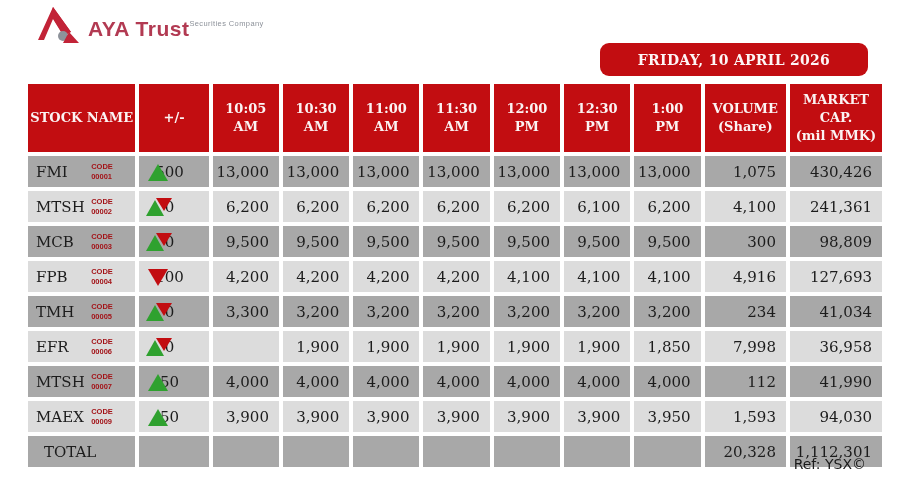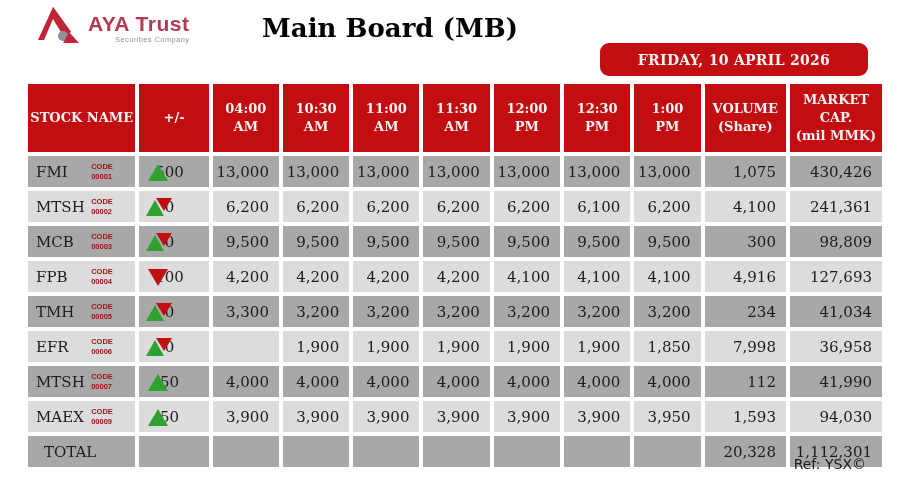--- a/index.html
+++ b/index.html
@@ -1,21 +1,21 @@
 <!DOCTYPE html>
 <html><head>
 <meta charset="utf-8">
 <style>
   html,body{margin:0;padding:0;background:#fff;}
   .page{position:relative;width:910px;height:482px;background:#ffffff;overflow:hidden;
         font-family:"Liberation Serif",serif;}
 
   
   .logo{position:absolute;left:38px;top:6px;display:flex;align-items:center;gap:6px;}
-  .logo-text{display:flex;flex-direction:column;line-height:1;}
+  .logo-text{display:flex;flex-direction:row;line-height:1;}
   .logo-name{font-family:"Liberation Sans",sans-serif;font-weight:bold;font-size:21px;
              color:#b23a52;letter-spacing:0.5px;}
   .logo-tagline{font-family:Liberation Sans, sans-serif;font-size:7.5px;color:#8d929a;
                 text-align:right;margin-top:2px;letter-spacing:0.4px;}
   .page-title{position:absolute;left:0;top:13px;width:780px;text-align:center;
               font-family:"DejaVu Serif",serif;font-weight:bold;font-size:26px;color:#000;}
   .date-banner{position:absolute;right:42px;top:43px;width:268px;height:33px;
                background:#c20d11;border-radius:9px;color:#fdf5f5;
                font-family:"DejaVu Serif",serif;font-weight:bold;font-size:14px;
                display:flex;align-items:center;justify-content:center;letter-spacing:0.3px;text-align:center;}
@@ -59,21 +59,20 @@
         <circle cx="25" cy="30" r="5" fill="#8d929a"></circle>
         <polygon points="31,26 41,37 25,37" fill="#c22337"></polygon>
       </svg>
     </span>
     <span class="logo-text">
       <span class="logo-name">AYA Trust</span>
       <span class="logo-tagline">Securities Company</span>
     </span>
   </div>
 
-  <div class="page-title">Main Board (MB)</div>
 
   <div class="date-banner">FRIDAY, 10 APRIL 2026</div>
 
   <table class="board">
     <colgroup>
       <col style="width:13.2%">
         <col style="width:8.5%">
       <col style="width:8.14%">
         <col style="width:8.14%">
         <col style="width:8.14%">
@@ -86,21 +85,21 @@
     </colgroup>
     <thead>
       <tr id="header-row">
           <th>
             <div>STOCK NAME</div>
           </th>
           <th>
             <div>+/-</div>
           </th>
           <th>
-            <div>04:00</div>
+            <div>10:05</div>
             <div>AM</div>
           </th>
           <th>
             <div>10:30</div>
             <div>AM</div>
           </th>
           <th>
             <div>11:00</div>
             <div>AM</div>
           </th>

